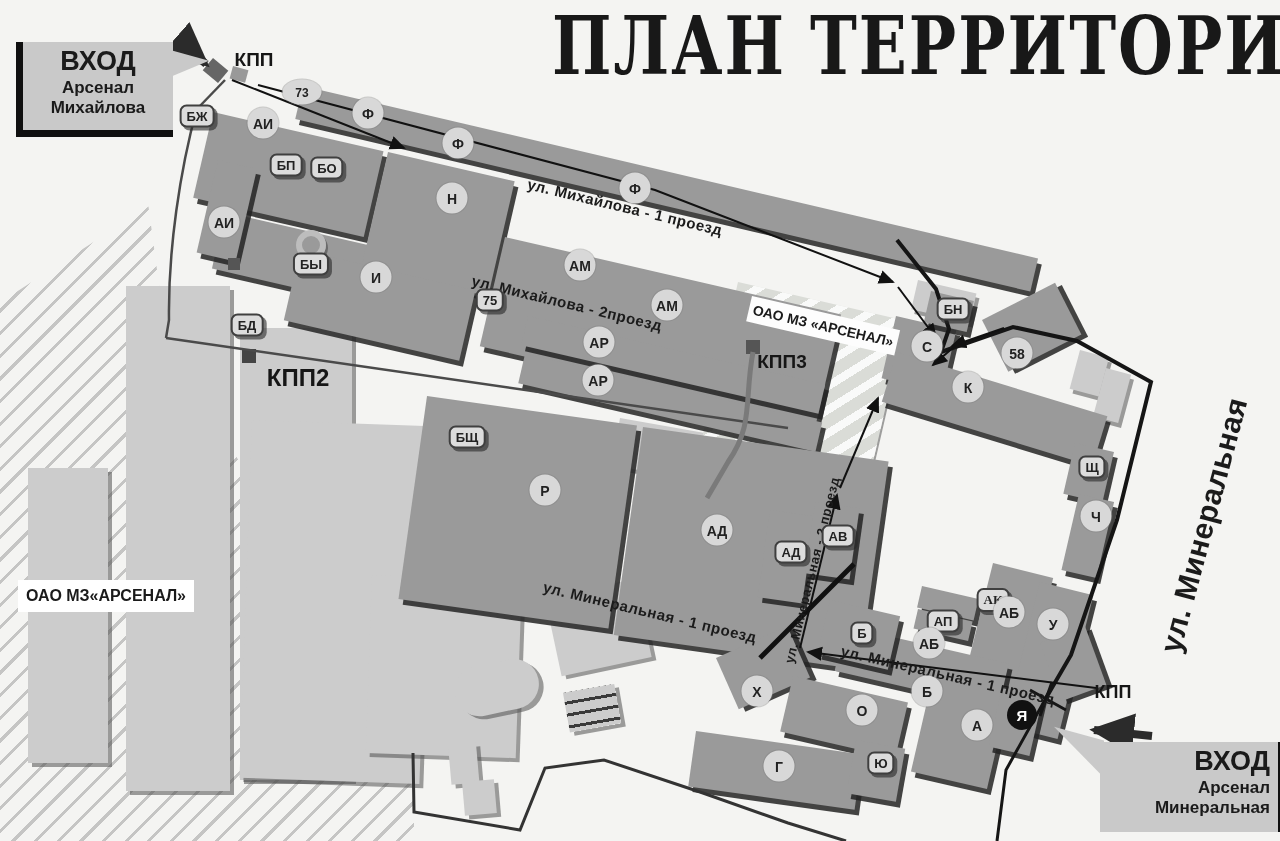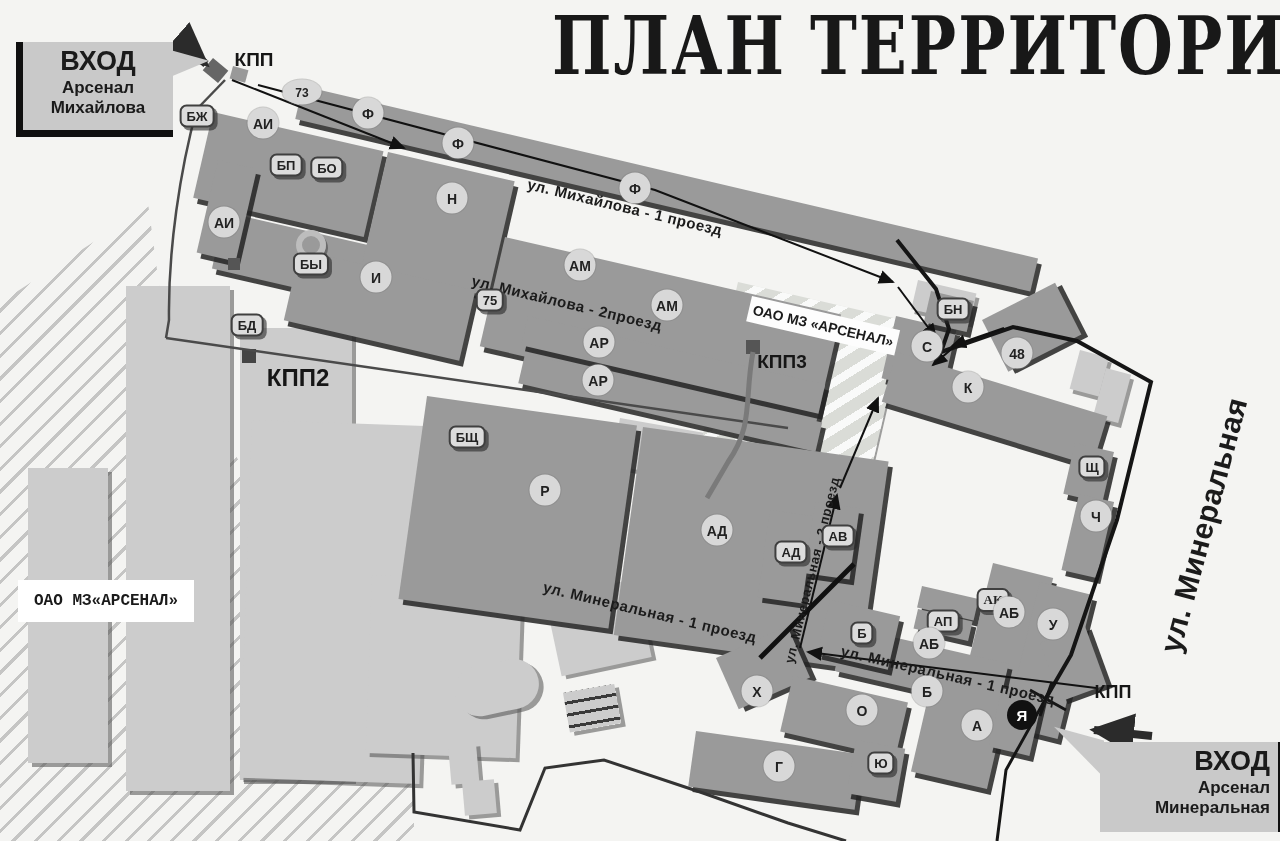--- a/index.html
+++ b/index.html
@@ -48,23 +48,23 @@
   #sign-mikh{left:16px;top:42px;width:150px;height:84px;border-left:7px solid #101010;
         border-bottom:7px solid #101010;padding-top:4px;}
   #sign-miner{left:1100px;top:742px;width:170px;height:86px;border-right:7px solid #101010;
         text-align:right;padding:4px 8px 0 0;}
   .sign .l1{font-size:27px;}
   .sign .l2{font-size:17px;}
   .pointer{position:absolute;background:#c9c9c9;z-index:44;}
   #ptr-mikh{left:163px;top:48px;width:46px;height:32px;clip-path:polygon(0 0,100% 40%,0 100%);}
   #ptr-miner{left:1054px;top:722px;width:50px;height:58px;clip-path:polygon(0 8%,100% 32%,100% 96%);}
   
-  #oao-left{position:absolute;left:18px;top:580px;width:176px;height:42px;background:#fff;
+  #oao-left{position:absolute;left:18px;top:580px;width:176px;height:32px;background:#fff;
      display:flex;align-items:center;justify-content:center;font-weight:bold;font-size:16px;
-     color:#1a1a1a;z-index:26;white-space:nowrap;font-family:Liberation Mono, monospace;}
+     color:#1a1a1a;z-index:26;white-space:nowrap;}
   #oao-right{position:absolute;left:752px;top:296px;width:152px;height:26px;background:#fdfdfd;
      display:flex;align-items:center;justify-content:center;font-weight:bold;font-size:14px;
      color:#1a1a1a;z-index:26;transform:rotate(13deg);transform-origin:top left;white-space:nowrap;}
   svg#lines{position:absolute;left:0;top:0;z-index:20;}
 </style>
 </head>
 <body>
 
 <div id="stage">
 
@@ -230,21 +230,21 @@
       <div class="marker circle" style="left: 599px; top: 342px;">АР</div>
       <div class="marker circle" style="left: 598px; top: 380px;">АР</div>
       <div class="marker pill" style="left: 467px; top: 437px;">БЩ</div>
       <div class="marker circle" style="left: 545px; top: 490px;">Р</div>
       <div class="marker circle" style="left: 717px; top: 530px;">АД</div>
       <div class="marker pill" style="left: 791px; top: 552px;">АД</div>
       <div class="marker pill" style="left: 838px; top: 536px;">АВ</div>
       <div class="marker pill" style="left: 953px; top: 309px;">БН</div>
       <div class="marker circle" style="left: 927px; top: 346px;">С</div>
       <div class="marker circle" style="left: 968px; top: 387px;">К</div>
-      <div class="marker circle" style="left: 1017px; top: 353px;">48</div>
+      <div class="marker circle" style="left: 1017px; top: 353px;">58</div>
       <div class="marker pill" style="left: 1092px; top: 467px;">Щ</div>
       <div class="marker circle" style="left: 1096px; top: 516px;">Ч</div>
       <div class="marker pill" style="left: 993px; top: 600px; font-family: Liberation Serif, serif;">АК</div>
       <div class="marker pill" style="left: 943px; top: 621px;">АП</div>
       <div class="marker circle" style="left: 929px; top: 643px;">АБ</div>
       <div class="marker circle" style="left: 1009px; top: 612px;">АБ</div>
       <div class="marker circle" style="left: 1053px; top: 624px;">У</div>
       <div class="marker pill" style="left: 862px; top: 633px;">Б</div>
       <div class="marker circle" style="left: 927px; top: 691px;">Б</div>
       <div class="marker circle" style="left: 757px; top: 691px;">Х</div>

